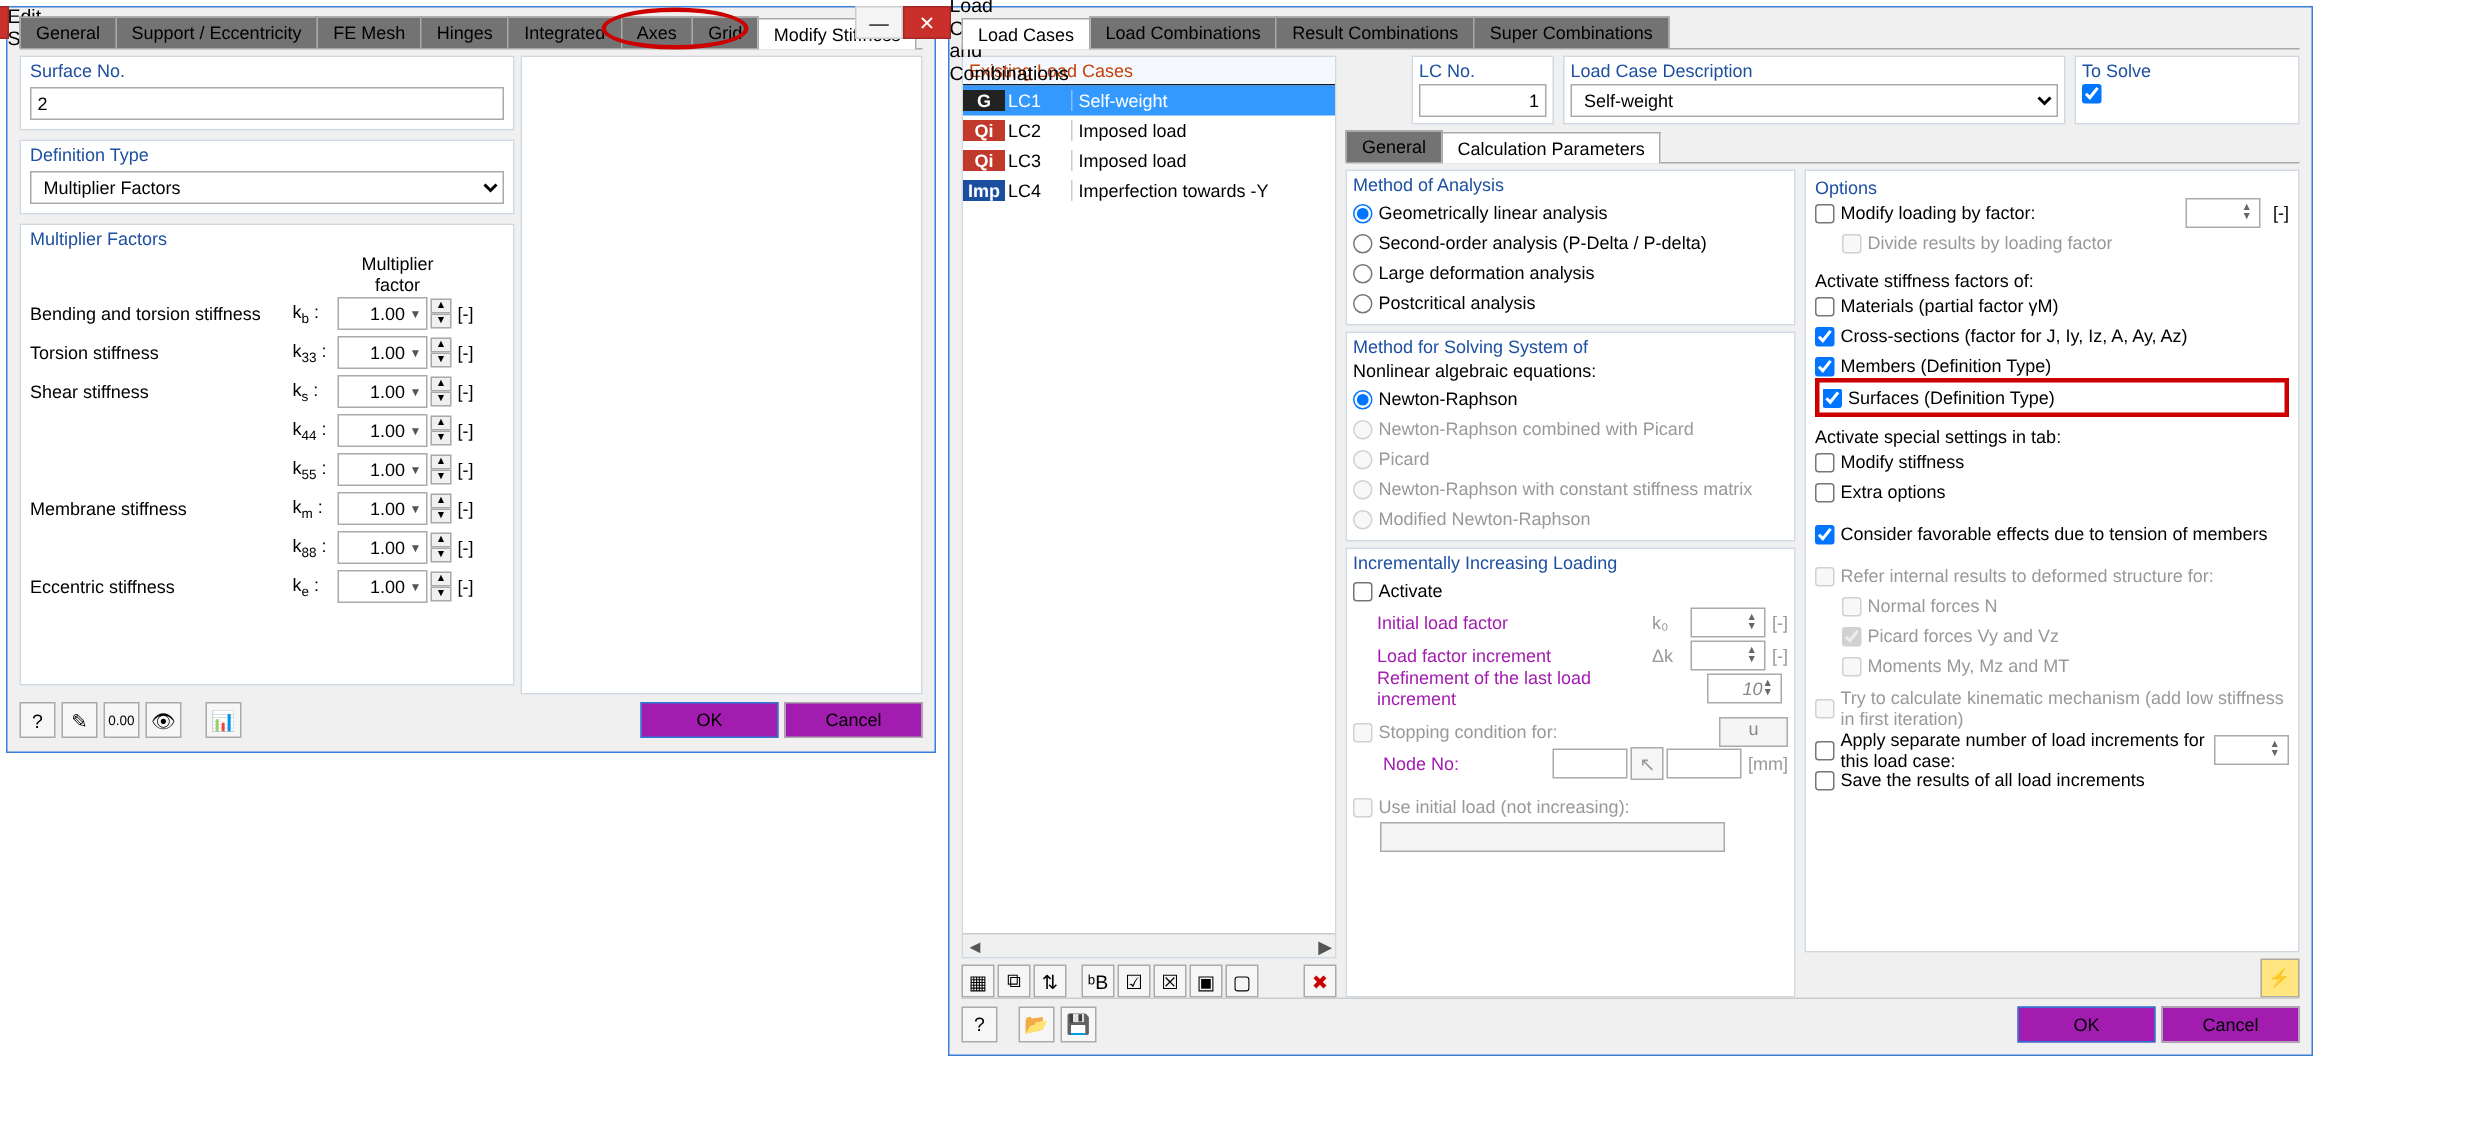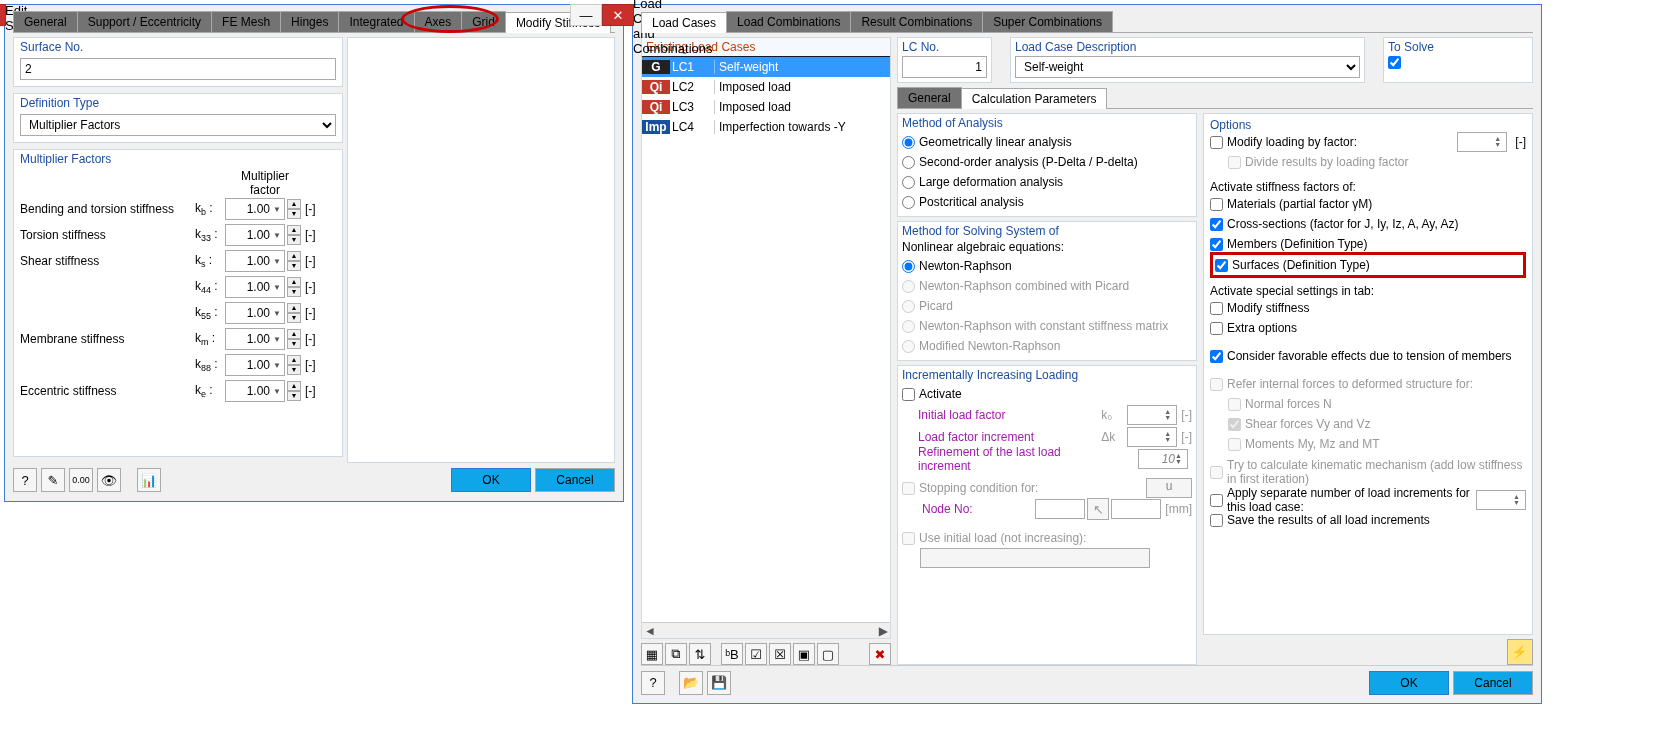--- a/index.html
+++ b/index.html
@@ -29,39 +29,39 @@
 .spinner { width: 60px; height: 22px; border: 1px solid #aaa; background: #fff; display: flex; align-items: center; padding: 0 2px 0 16px; }
 .spinner .val { flex:1; text-align:right; padding-right:2px; }
 .spinner .arrows { width: 10px; color:#555; font-size:8px; line-height:7px; text-align:center; }
 .spinbtns { margin-left:2px; display:flex; flex-direction:column; }
 .spinbtns div { width:14px; height:10px; border:1px solid #aaa; background:#f0f0f0; font-size:7px; text-align:center; line-height:8px; }
 .unit { margin-left:4px; }
 .split { display:flex; gap:4px; flex:1; }
 .preview { border:1px solid #d0d8e0; background:#fff; flex:1; }
 .footer { display:flex; align-items:center; gap:4px; height:30px; padding-top:4px; }
 .footer .sp { flex:1; }
-.btn-std { width:80px; height:24px; border:1px solid #aaa; background:#0ea5e9; cursor:pointer; }
+.btn-std { width:92px; height:24px; border:1px solid #aaa; background:#a21caf; cursor:pointer; }
 .iconbtn { width:24px; height:24px; border:1px solid #aaa; background:#f6f6f6; display:flex; align-items:center; justify-content:center; font-size:13px; }
 .iconbtn.small { width:22px; height:22px; }
 
 .w2grid { display:grid; grid-template-columns: 250px 1fr; gap:6px; flex:1; min-height:0; }
 .leftcol { display:flex; flex-direction:column; gap:4px; }
 .listbox { border:1px solid #d0d8e0; background:#fff; flex:1; overflow:hidden; display:flex; flex-direction:column; }
 .listbox .lb-title { color:#c2410c; padding:2px 4px; border-bottom:1px solid #0f172a; background:#f5f8fc; }
 .lc-row { display:flex; height:20px; align-items:center; font-size:11px; }
 .lc-row.sel { background:#3399ff; color:#fff; }
 .lc-badge { width:28px; text-align:center; color:#fff; font-weight:bold; margin-right:2px; }
 .g { background:#222; } .qi { background:#c0392b; } .imp { background:#1a4fa0; }
 .lc-name { width:42px; }
 .lc-desc { border-left:1px solid #ccc; padding-left:4px; flex:1; }
 .sel .lc-desc { border-left:1px solid rgba(255,255,255,0.4); }
 .scrollfoot { height:16px; border-top:1px solid #ccc; background:#f0f0f0; display:flex; align-items:center; justify-content:space-between; padding:0 2px; color:#555; font-size:10px; }
 .toolbar { display:flex; gap:2px; }
 .rightcol { display:flex; flex-direction:column; gap:4px; min-height:0; }
-.toprow { display:grid; grid-template-columns: 95px 1fr 150px; gap:18px; }
+.toprow { display:grid; grid-template-columns: 95px 1fr 150px; gap:6px;margin-left:44px; }
 .smallfs { border:1px solid #d0d8e0; background:#fff; padding:2px 4px 4px; }
 .smallfs .t { color:#1e50a2; margin-bottom:2px; }
 .subtabs { display:flex; border-bottom:1px solid #a9a9a9; }
 .panels { display:grid; grid-template-columns: 300px 1fr; gap:6px; flex:1; min-height:0; }
 .panelcol { display:flex; flex-direction:column; gap:4px; min-height:0; }
 .radio-row, .chk-row { display:flex; align-items:center; height:20px; gap:4px; }
 input[type=radio],input[type=checkbox] { margin:0; }
 .disabled { color:#999; }
 .inc-row { display:flex; align-items:center; height:22px; }
 .inc-label { flex:1; color:#a21caf; }
@@ -497,30 +497,30 @@
                     <span>Extra options</span>
                   </div>
               <div style="height:8px"></div>
               <div class="chk-row">
                     <input type="checkbox" checked="" style="">
                     <span>Consider favorable effects due to tension of members</span>
                   </div>
               <div style="height:8px"></div>
               <div class="chk-row disabled">
                     <input type="checkbox" disabled="" style="">
-                    <span>Refer internal forces to deformed structure for:</span>
+                    <span>Refer internal results to deformed structure for:</span>
                   </div>
               <div id="referitems" style="padding-left:18px;">
                     <div class="chk-row disabled">
                       <input type="checkbox" disabled="" style="">
                       <span>Normal forces N</span>
                     </div>
                     <div class="chk-row disabled">
                       <input type="checkbox" checked="" disabled="" style="">
-                      <span>Shear forces Vy and Vz</span>
+                      <span>Picard forces Vy and Vz</span>
                     </div>
                     <div class="chk-row disabled">
                       <input type="checkbox" disabled="" style="">
                       <span>Moments My, Mz and MT</span>
                     </div>
                   </div>
               <div style="height:8px"></div>
               <div class="chk-row disabled">
                     <input type="checkbox" disabled="" style="">
                     <span>Try to calculate kinematic mechanism (add low stiffness in first iteration)</span>

